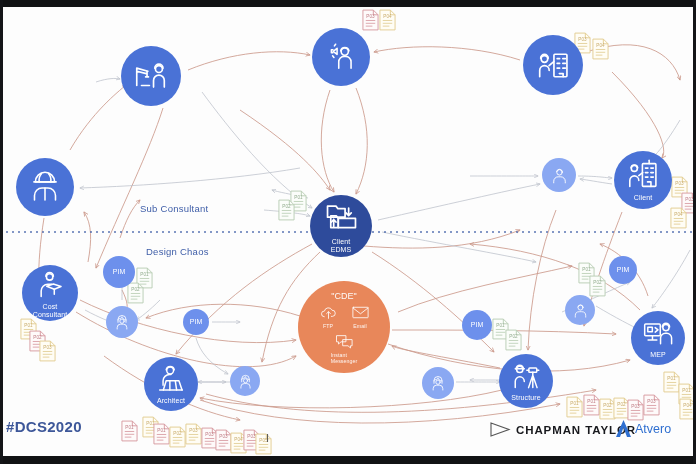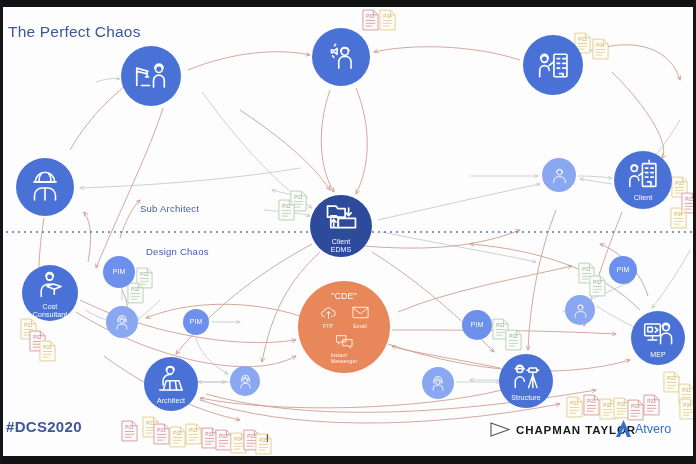--- a/index.html
+++ b/index.html
@@ -549,25 +549,24 @@
     <path d="M15 7.7a2.6 2.6 0 0 1 5.2 0"></path>
     <path d="M13.8 19.6v-4a3.4 3.4 0 0 1 3.4-3.4h1a3.4 3.4 0 0 1 3.4 3.4v4"></path>
             </svg>
           </span>
           <div class="lbl" style="white-space: pre-line;">MEP</div>
         </div>
       </div>
   </div>
 
   <div id="zonelabels">
-      <div class="zonelabel" style="left: 140px; top: 203px;">Sub Architect</div>
+      <div class="zonelabel" style="left: 140px; top: 203px;">Sub Consultant</div>
       <div class="zonelabel" style="left: 146px; top: 246px;">Design Chaos</div>
     </div>
 
-  <div class="title">The Perfect Chaos</div>
   <div class="hashtag">#DCS2020</div>
 
   <div class="logos" id="logo-ct" style="left: 489px; top: 421px;">
     <svg width="22" height="17" viewBox="0 0 22 17">
       <path d="M2,2 L20,8.5 L2,15 Z" fill="none" stroke="#555" stroke-width="1.1"></path>
     </svg>
     <span class="ct-name">CHAPMAN TAYLOR</span>
   </div>
 
   <div class="logos" id="logo-atv" style="left: 615px; top: 419px; text-align: right;">

